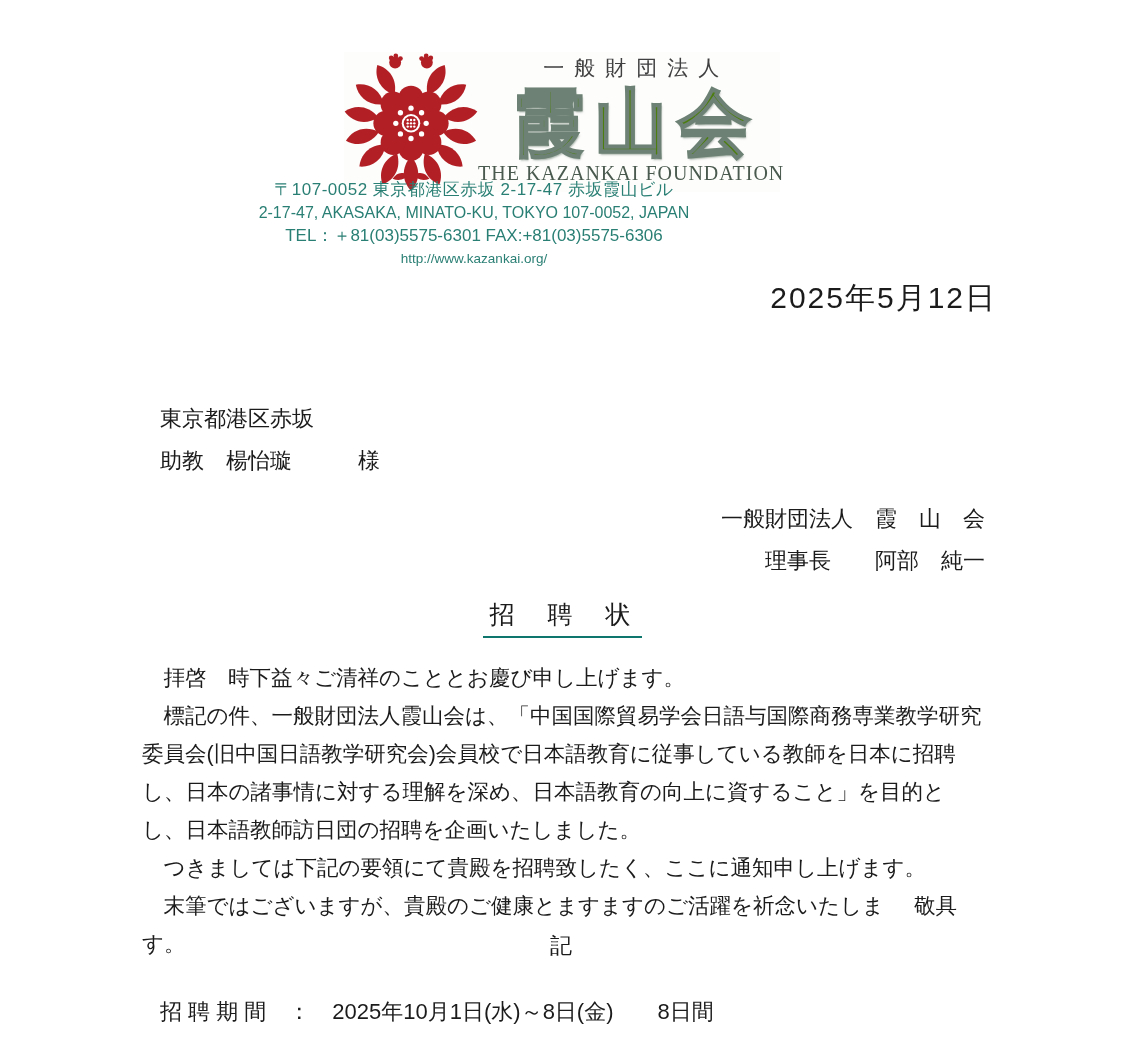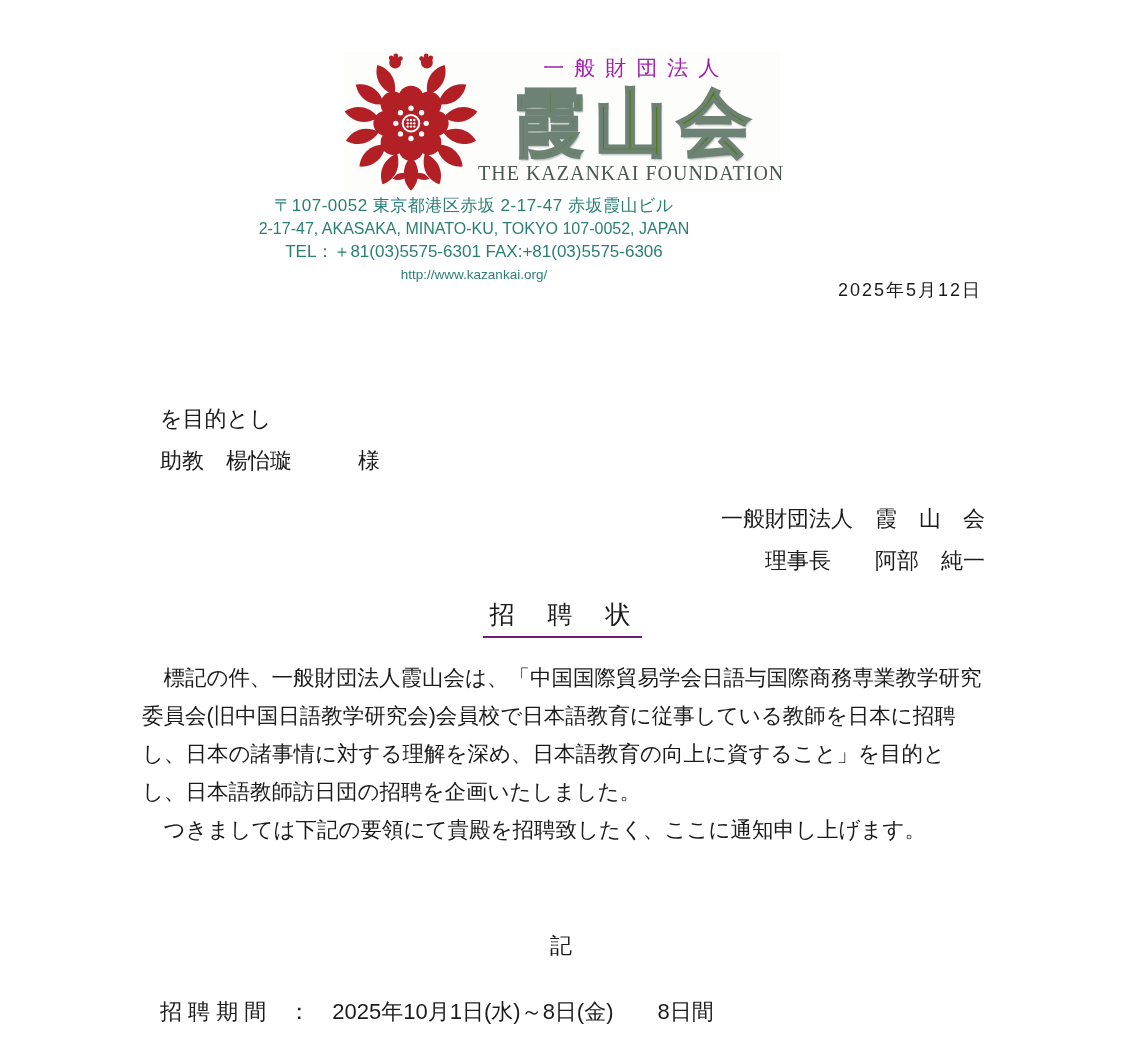--- a/index.html
+++ b/index.html
@@ -19,54 +19,54 @@
     display: flex; flex-direction: row; align-items: center;
     background: #fdfdfc;
   }
   .crest-wrap { width: 134px; height: 140px; flex: 0 0 auto; }
   .logo-text-col {
     flex: 1; height: 140px;
     display: flex; flex-direction: column; align-items: center; justify-content: flex-start;
   }
   .org-type {
     font-size: 21px; letter-spacing: 10px; padding-left: 10px;
-    color: #a21caf; margin-top: 2px; white-space: nowrap; font-family: Liberation Serif, serif;
+    color: #404040; margin-top: 2px; white-space: nowrap; font-family: Liberation Serif, serif;
   }
   .org-name {
     font-size: 73px; line-height: 82px; letter-spacing: 10px; padding-left: 10px;
     color: #4d7c0f; white-space: nowrap; font-weight: bold;
     -webkit-text-stroke: 2px #6d8274;
     text-shadow: 1px 2px 2px rgba(95,115,100,0.55), 0 0 1px #6d8274;
   }
   .org-name-en {
     font-family: "Liberation Serif", serif;
     font-size: 20px; letter-spacing: 1px; color: #4a5a4e;
     margin-top: -2px; white-space: nowrap; text-align: right;
   }
 
   
   .address-block {
-    left: 0; top: 194px; width: 948px;
+    left: 0; top: 178px; width: 948px;
     text-align: center; color: #2a7f74; line-height: 23px;
   }
   .addr-jp  { font-size: 17px; letter-spacing: 0.5px; }
   .addr-en  { font-size: 16px; }
   .addr-tel { font-size: 17px; }
   .addr-url { font-size: 13.5px; }
 
   
-  .date-line  { top: 278px; right: 142px; font-size: 18px; letter-spacing: 2px; }
+  .date-line  { top: 278px; right: 127px; font-size: 30px; letter-spacing: 2px; }
   .recipient  { left: 160px; top: 398px; font-size: 22px; line-height: 42px; }
   .sender     { right: 139px; top: 498px; font-size: 22px; line-height: 42px; text-align: right; }
 
   
   .title-wrap { left: 0; top: 598px; width: 1124px; text-align: center; }
   .doc-title {
     display: inline-block; font-size: 25px; letter-spacing: 4px;
-    padding: 0 7px 5px 7px; border-bottom: 2px solid #701a75; white-space: pre;
+    padding: 0 7px 5px 7px; border-bottom: 2px solid #0f766e; white-space: pre;
   }
 
   
   .letter-body {
     left: 142px; top: 659px; width: 843px;
     font-size: 21.5px; line-height: 38px;
   }
   .letter-body p { margin: 0; white-space: pre-wrap; }
   .closing-row { display: flex; justify-content: space-between; }
   .closing-row .closing { margin-right: 28px; white-space: nowrap; }
@@ -161,32 +161,37 @@
 <div class="abs address-block">
   <div class="addr-jp">〒107-0052 東京都港区赤坂 2-17-47 赤坂霞山ビル</div>
   <div class="addr-en">2-17-47, AKASAKA, MINATO-KU, TOKYO 107-0052, JAPAN</div>
   <div class="addr-tel">TEL：＋81(03)5575-6301 FAX:+81(03)5575-6306</div>
   <div class="addr-url">http://www.kazankai.org/</div>
 </div>
 
 <div class="abs date-line">2025年5月12日</div>
 
 <div class="abs recipient">
-  <div>を目的とし</div>
+  <div>東京都港区赤坂</div>
   <div>助教　楊怡璇　　　様</div>
 </div>
 
 <div class="abs sender">
   <div>一般財団法人　霞　山　会</div>
   <div>理事長　　阿部　純一</div>
 </div>
 
 <div class="abs title-wrap">
   <span class="doc-title">招　聘　状</span>
 </div>
 
 <div class="abs letter-body">
+  <p>　拝啓　時下益々ご清祥のこととお慶び申し上げます。</p>
   <p>　標記の件、一般財団法人霞山会は、「中国国際貿易学会日語与国際商務専業教学研究委員会(旧中国日語教学研究会)会員校で日本語教育に従事している教師を日本に招聘し、日本の諸事情に対する理解を深め、日本語教育の向上に資すること」を目的とし、日本語教師訪日団の招聘を企画いたしました。</p>
   <p>　つきましては下記の要領にて貴殿を招聘致したく、ここに通知申し上げます。</p>
+  <div class="closing-row">
+    <p>　末筆ではございますが、貴殿のご健康とますますのご活躍を祈念いたします。</p>
+    <span class="closing">敬具</span>
+  </div>
 </div>
 
 <div class="abs record-marker">記</div>
 <div class="abs period-line">招 聘 期 間　：　2025年10月1日(水)～8日(金)　　8日間</div>
 
 </body></html>

